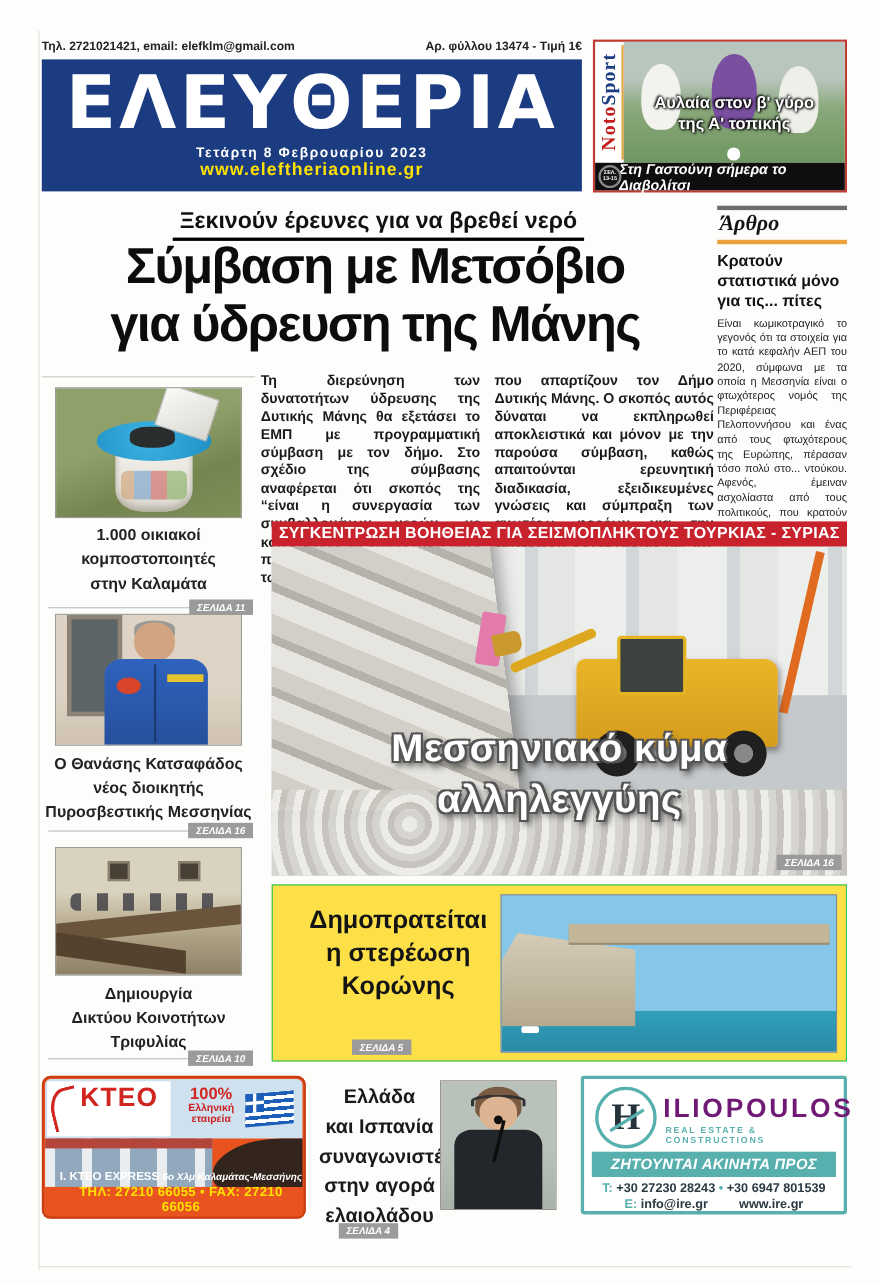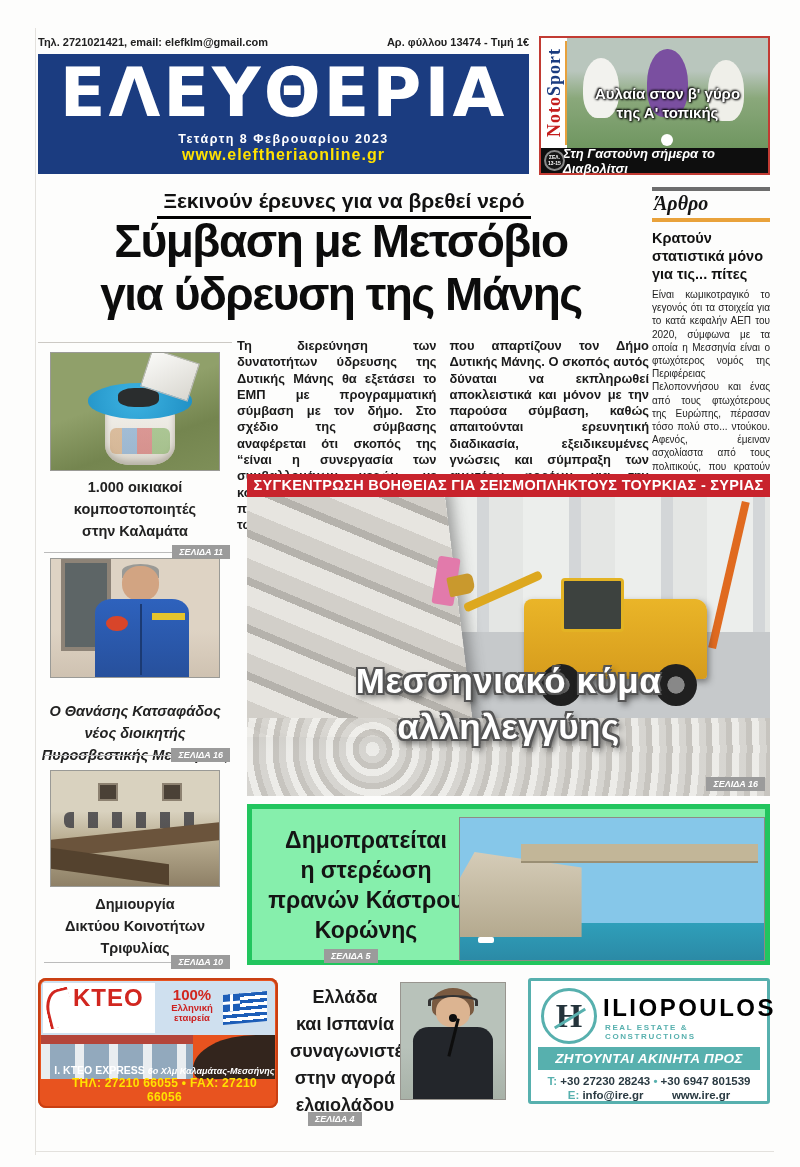--- a/index.html
+++ b/index.html
@@ -101,21 +101,21 @@
   .q-loader { position:absolute; left:53%; top:34%; width:35%; height:27%; background:linear-gradient(180deg,#eab528,#d69c1d); border-radius:8px 12px 4px 4px; box-shadow:2px 3px 6px rgba(50,50,50,.5); }
   .q-cab { position:absolute; left:60%; top:27%; width:12%; height:18%; background:#3d423f; border:3px solid #e3b324; border-radius:4px; }
   .q-arm { position:absolute; left:41%; top:30%; width:16%; height:9px; background:#dda81f; transform:rotate(-24deg); border-radius:4px; }
   .q-bucket { position:absolute; left:38.5%; top:26%; width:26px; height:20px; background:#c9992d; border-radius:2px 6px 8px 2px; transform:rotate(-12deg); }
   .q-wheel { position:absolute; width:42px; height:42px; background:radial-gradient(circle,#888 0 28%, #202020 30% 100%); border-radius:50%; }
   .q-title { position:absolute; left:0; right:0; top:54%; text-align:center; color:#fff; font-weight:bold; font-size:35px; line-height:46px; letter-spacing:.5px;
     text-shadow:2px 2px 0 #555, -2px -2px 0 #555, 2px -2px 0 #555, -2px 2px 0 #555, 3px 4px 7px #222; }
   .q-badge { position:absolute; right:5px; bottom:5px; }
 
   
-  .koroni { left:247px; top:804px; width:523px; height:161px; border:5px solid #22c55e; background:#86efac; }
+  .koroni { left:247px; top:804px; width:523px; height:161px; border:1px solid #22c55e; background:#fde047; }
   .ko-title { position:absolute; left:10px; top:16px; width:208px; text-align:center; font-size:23px; font-weight:bold; line-height:30px; color:#141414; }
   .ko-badge { position:absolute; left:72px; top:140px; }
   .ko-photo { position:absolute; left:207px; top:8px; width:306px; height:144px; border:1px solid #8e8b85; overflow:hidden; background:#86c7e9; }
   .ko-sea { position:absolute; left:0; bottom:0; width:100%; height:26%; background:linear-gradient(180deg,#2f9fba,#2b8aa6); }
   .ko-cliff { position:absolute; left:0; top:24%; width:40%; height:60%; background:linear-gradient(180deg,#d5ccb8,#b4a98e); clip-path:polygon(12% 0,100% 18%,100% 100%,0 100%,0 30%); }
   .ko-green { position:absolute; left:18%; top:26%; width:82%; height:56%;
     background:radial-gradient(circle at 20% 50%, #3f6b33 0 22%, transparent 23%),
                radial-gradient(circle at 45% 40%, #4a7a3a 0 26%, transparent 27%),
                radial-gradient(circle at 70% 55%, #39622e 0 24%, transparent 25%),
                radial-gradient(circle at 90% 45%, #4a7a3a 0 22%, transparent 23%),
@@ -158,21 +158,21 @@
   .ol-phones { position:absolute; left:26%; top:10%; width:48%; height:10%; border:3px solid #333; border-bottom:none; border-radius:50% 50% 0 0; }
   .ol-body { position:absolute; left:12%; top:38%; width:76%; height:62%; background:#23262b; border-radius:20% 20% 0 0; }
   .ol-mic { position:absolute; left:49%; top:30%; width:3px; height:34%; background:#0d0d0d; transform:rotate(14deg); }
   .ol-michead { position:absolute; left:46%; top:27%; width:8px; height:8px; background:#0d0d0d; border-radius:50%; }
 
   
   .ilio { left:528px; top:978px; width:242px; height:126px; background:#fff; border:3px solid #57b0ae; border-radius:3px; }
   .il-circle { position:absolute; left:10px; top:7px; width:56px; height:56px; border:3px solid #57b0ae; border-radius:50%; background:#fff; }
   .il-H { position:absolute; left:0; right:0; top:6px; text-align:center; font-family:"Liberation Serif", serif; font-weight:bold; font-size:34px; color:#24333b; }
   .il-arrow { position:absolute; left:8px; top:26px; width:36px; height:3px; background:#57b0ae; transform:rotate(-32deg); }
-  .il-name { position:absolute; left:72px; top:13px; font-size:24px; font-weight:bold; letter-spacing:2.5px; color:#000000; }
+  .il-name { position:absolute; left:72px; top:13px; font-size:24px; font-weight:bold; letter-spacing:2.5px; color:#701a75; }
   .il-sub { position:absolute; left:74px; top:42px; font-size:8px; font-weight:bold; letter-spacing:1.6px; color:#57b0ae; }
   .il-band { position:absolute; left:7px; right:7px; top:66px; height:23px; background:#57b0ae; color:#fff; text-align:center;
     font-weight:bold; font-style:italic; font-size:13.5px; line-height:23px; letter-spacing:.4px; }
   .il-line { position:absolute; left:0; right:0; text-align:center; font-size:11.5px; font-weight:bold; color:#2a3a42; }
   .il-line .lab { color:#57b0ae; } .il-line .dot { color:#57b0ae; }
   .il-l1 { top:94px; } .il-l2 { top:108px; }
   .il-l2 .gap { display:inline-block; width:22px; }
 </style>
 </head>
 <body>
@@ -260,21 +260,21 @@
 
     <div class="sb-photo ph-chief" style="top:216px;height:120px;">
       <div class="chief-door"></div>
       <div class="chief-hair"></div>
       <div class="chief-head"></div>
       <div class="chief-torso"></div>
       <div class="chief-zip"></div>
       <div class="chief-patch"></div>
       <div class="chief-tag"></div>
     </div>
-    <div class="sb-cap" style="top:358px;font-style:italic;">
+    <div class="sb-cap" style="top:342px;">
       <div>Ο Θανάσης Κατσαφάδος</div>
       <div>νέος διοικητής</div>
       <div>Πυροσβεστικής Μεσσηνίας</div>
     </div>
     <div class="badgerow" style="top:413px;">
       <span class="pagebadge">ΣΕΛΙΔΑ 16</span>
     </div>
 
     <div class="sb-photo ph-council" style="top:428px;height:117px;">
       <div class="council-frame" style="left:28%;"></div>
@@ -310,21 +310,20 @@
       <div>Μεσσηνιακό κύμα</div>
       <div>αλληλεγγύης</div>
     </div>
     <span class="pagebadge q-badge">ΣΕΛΙΔΑ 16</span>
   </div>
 
   <div class="abs koroni">
     <div class="ko-title">
       <div>Δημοπρατείται</div>
       <div>η στερέωση</div>
-      <div>πρανών Κάστρου</div>
       <div>Κορώνης</div>
     </div>
     <span class="pagebadge ko-badge">ΣΕΛΙΔΑ 5</span>
     <div class="ko-photo">
       <div class="ko-sea"></div>
       <div class="ko-cliff"></div>
       <div class="ko-wall"></div>
       <div class="ko-green"></div>
       <div class="ko-boat"></div>
     </div>

